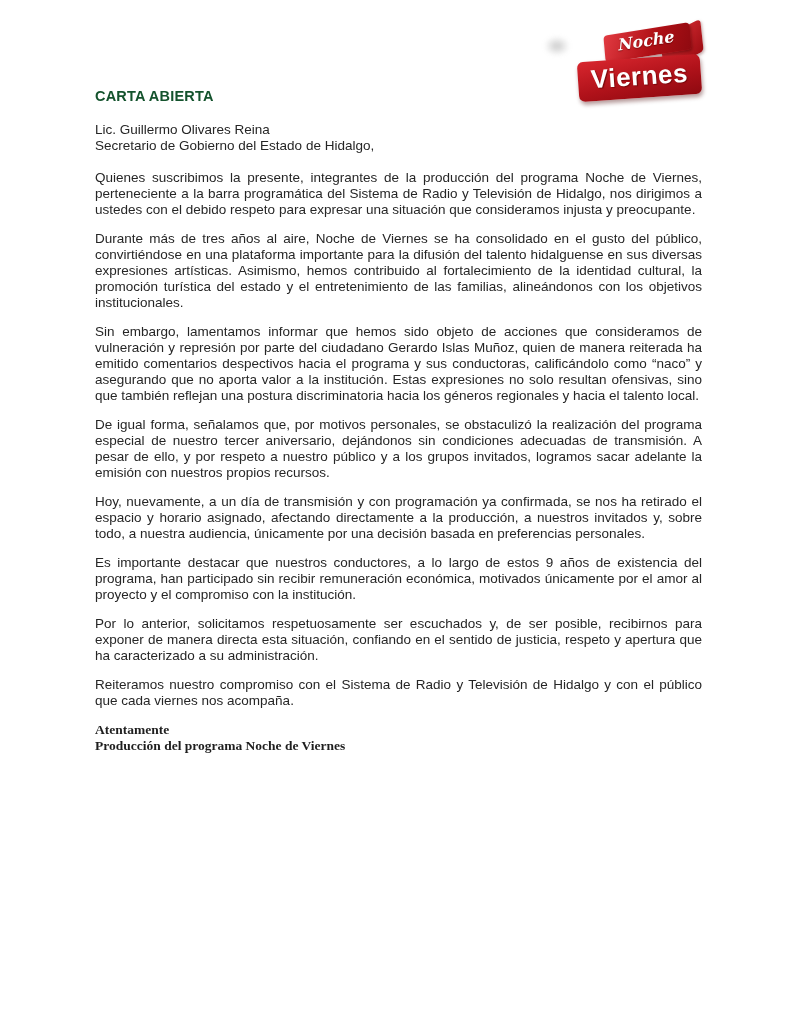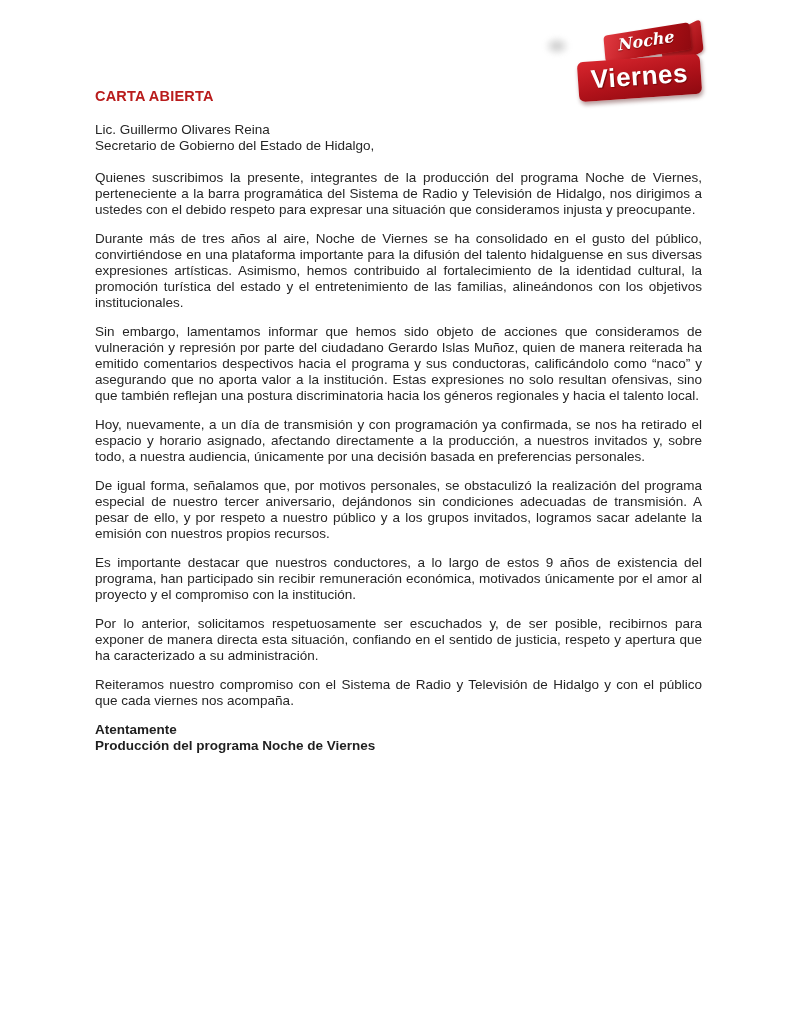--- a/index.html
+++ b/index.html
@@ -21,29 +21,29 @@
     left: 95px; top: 88px;
     width: 607px;
     font-size: 13.5px;
     line-height: 16px;
   }
   .letter-title {
     font-size: 14.5px;
     font-weight: 700;
     letter-spacing: 0.2px;
     margin-bottom: 18px;
-    color: #b91c1c;
+    color: #14532d;
   }
   .recipient { margin-bottom: 16px; }
   .recipient div { white-space: nowrap; }
   p.body-par {
     text-align: justify;
     margin-bottom: 13px;
   }
-  .closing { font-weight: 700; margin-top: 2px; color: #1f1f1f; }
+  .closing { font-weight: 700; margin-top: 2px; color: #1f1f1f; font-family: Liberation Serif, serif; }
 
   
   .logo {
     position: absolute;
     top: 26px; right: 79px;
     width: 134px; height: 84px;
   }
   .scan-smudge {
     position: absolute;
     left: -34px; top: 10px;
@@ -114,22 +114,22 @@
 
 
     <div class="recipient">
       <div>Lic. Guillermo Olivares Reina</div>
       <div>Secretario de Gobierno del Estado de Hidalgo,</div>
     </div>
 
     <p class="body-par">Quienes suscribimos la presente, integrantes de la producción del programa Noche de Viernes, perteneciente a la barra programática del Sistema de Radio y Televisión de Hidalgo, nos dirigimos a ustedes con el debido respeto para expresar una situación que consideramos injusta y preocupante.</p>
     <p class="body-par">Durante más de tres años al aire, Noche de Viernes se ha consolidado en el gusto del público, convirtiéndose en una plataforma importante para la difusión del talento hidalguense en sus diversas expresiones artísticas. Asimismo, hemos contribuido al fortalecimiento de la identidad cultural, la promoción turística del estado y el entretenimiento de las familias, alineándonos con los objetivos institucionales.</p>
     <p class="body-par">Sin embargo, lamentamos informar que hemos sido objeto de acciones que consideramos de vulneración y represión por parte del ciudadano Gerardo Islas Muñoz, quien de manera reiterada ha emitido comentarios despectivos hacia el programa y sus conductoras, calificándolo como “naco” y asegurando que no aporta valor a la institución. Estas expresiones no solo resultan ofensivas, sino que también reflejan una postura discriminatoria hacia los géneros regionales y hacia el talento local.</p>
+    <p class="body-par">De igual forma, señalamos que, por motivos personales, se obstaculizó la realización del programa especial de nuestro tercer aniversario, dejándonos sin condiciones adecuadas de transmisión. A pesar de ello, y por respeto a nuestro público y a los grupos invitados, logramos sacar adelante la emisión con nuestros propios recursos.</p>
     <p class="body-par">Hoy, nuevamente, a un día de transmisión y con programación ya confirmada, se nos ha retirado el espacio y horario asignado, afectando directamente a la producción, a nuestros invitados y, sobre todo, a nuestra audiencia, únicamente por una decisión basada en preferencias personales.</p>
-    <p class="body-par">De igual forma, señalamos que, por motivos personales, se obstaculizó la realización del programa especial de nuestro tercer aniversario, dejándonos sin condiciones adecuadas de transmisión. A pesar de ello, y por respeto a nuestro público y a los grupos invitados, logramos sacar adelante la emisión con nuestros propios recursos.</p>
     <p class="body-par">Es importante destacar que nuestros conductores, a lo largo de estos 9 años de existencia del programa, han participado sin recibir remuneración económica, motivados únicamente por el amor al proyecto y el compromiso con la institución.</p>
     <p class="body-par">Por lo anterior, solicitamos respetuosamente ser escuchados y, de ser posible, recibirnos para exponer de manera directa esta situación, confiando en el sentido de justicia, respeto y apertura que ha caracterizado a su administración.</p>
     <p class="body-par">Reiteramos nuestro compromiso con el Sistema de Radio y Televisión de Hidalgo y con el público que cada viernes nos acompaña.</p>
 
     <div class="closing">
       <div>Atentamente</div>
       <div>Producción del programa Noche de Viernes</div>
     </div>
 
   </div>

